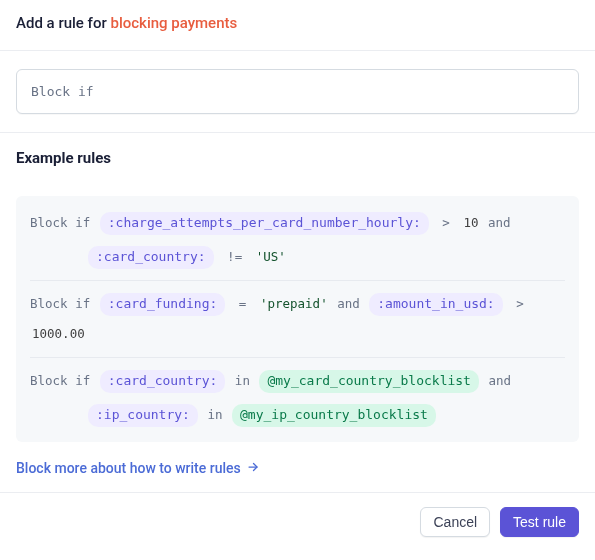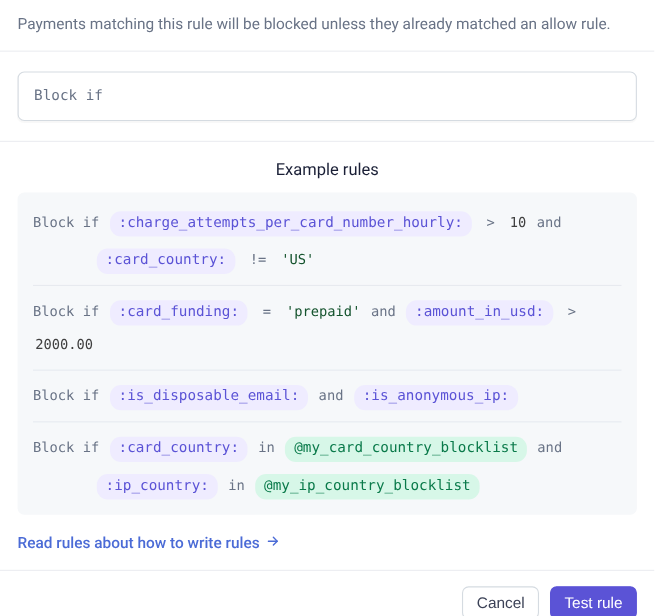--- a/index.html
+++ b/index.html
@@ -21,21 +21,21 @@
       border: 1px solid #d5dbe1;
       border-radius: 6px;
       padding: 14px 14px;
       font-family: "SFMono-Regular", Menlo, Monaco, Consolas, monospace;
       font-size: 13px;
       color: #697386;
       background: #ffffff;
       box-shadow: 0 1px 1px rgba(0,0,0,0.03);
     }
     .examples { padding: 16px 16px 18px; }
-    .examples h3 { font-size: 15px; font-weight: 400; color: #1a1f36; margin-bottom: 12px; text-align: center; }
+    .examples h3 { font-size: 15px; font-weight: 700; color: #1a1f36; margin-bottom: 29px; }
     .code-block {
       background: #f6f8fa;
       border-radius: 6px;
       font-family: "SFMono-Regular", Menlo, Monaco, Consolas, monospace;
       font-size: 12.5px;
       color: #697386;
       line-height: 2.4;
       padding: 10px 14px 10px 14px;
     }
     .ex-row { padding: 2px 0; }
@@ -75,54 +75,53 @@
       border: 1px solid transparent;
       box-shadow: 0 1px 1px rgba(0,0,0,0.05);
     }
     .btn-secondary { background: #ffffff; border-color: #d5dbe1; color: #3c4257; }
     .btn-primary   { background: #5b53d6; color: #ffffff; border-color: #5b53d6; }
   </style>
 </head>
 <body>
 
 <div class="header-section">
-  <div class="subtitle">Payments matching this rule will be blocked unless they already matched an allow rule.</div>
+  <div class="title">
+    <span>Add a rule for </span><span class="accent">blocking payments</span>
+  </div>
 </div>
 
 <div class="divider"></div>
 
 <div class="input-wrap">
   <input class="rule-input" type="text" value="Block if" style="">
 </div>
 
 <div class="divider"></div>
 
 <div class="examples">
   <h3>Example rules</h3>
   <div class="code-block" id="examples-block">
       <div class="ex-group">
         <div class="ex-row"><span class="kw">Block if</span> <span class="pill field">:charge_attempts_per_card_number_hourly:</span> <span class="op">&gt;</span> <span class="num">10</span> <span class="kw">and</span> </div>
         <div class="ex-row"><span class="ind"></span><span class="pill field">:card_country:</span> <span class="op">!=</span> <span class="str">'US'</span> </div>
       </div>
       <div class="ex-group">
-        <div class="ex-row"><span class="kw">Block if</span> <span class="pill field">:card_funding:</span> <span class="op">=</span> <span class="str">'prepaid'</span> <span class="kw">and</span> <span class="pill field">:amount_in_usd:</span> <span class="op">&gt;</span> <span class="num">2000.00</span> </div>
-      </div>
-      <div class="ex-group">
-        <div class="ex-row"><span class="kw">Block if</span> <span class="pill field">:is_disposable_email:</span> <span class="kw">and</span> <span class="pill field">:is_anonymous_ip:</span> </div>
+        <div class="ex-row"><span class="kw">Block if</span> <span class="pill field">:card_funding:</span> <span class="op">=</span> <span class="str">'prepaid'</span> <span class="kw">and</span> <span class="pill field">:amount_in_usd:</span> <span class="op">&gt;</span> <span class="num">1000.00</span> </div>
       </div>
       <div class="ex-group">
         <div class="ex-row"><span class="kw">Block if</span> <span class="pill field">:card_country:</span> <span class="kw">in</span> <span class="pill ref">@my_card_country_blocklist</span> <span class="kw">and</span> </div>
         <div class="ex-row"><span class="ind"></span><span class="pill field">:ip_country:</span> <span class="kw">in</span> <span class="pill ref">@my_ip_country_blocklist</span> </div>
       </div>
     </div>
 </div>
 
 <div class="link-wrap">
   <a href="#" class="doc-link">
-    <span>Read rules about how to write rules</span>
+    <span>Block more about how to write rules</span>
     <span>
       <svg width="12" height="12" viewBox="0 0 24 24" fill="none" stroke-width="2.5" stroke-linecap="round" stroke-linejoin="round">
           <line x1="4" y1="12" x2="20" y2="12"></line>
           <polyline points="13 5 20 12 13 19"></polyline>
         </svg>
     </span>
   </a>
 </div>
 
 <div class="footer">

